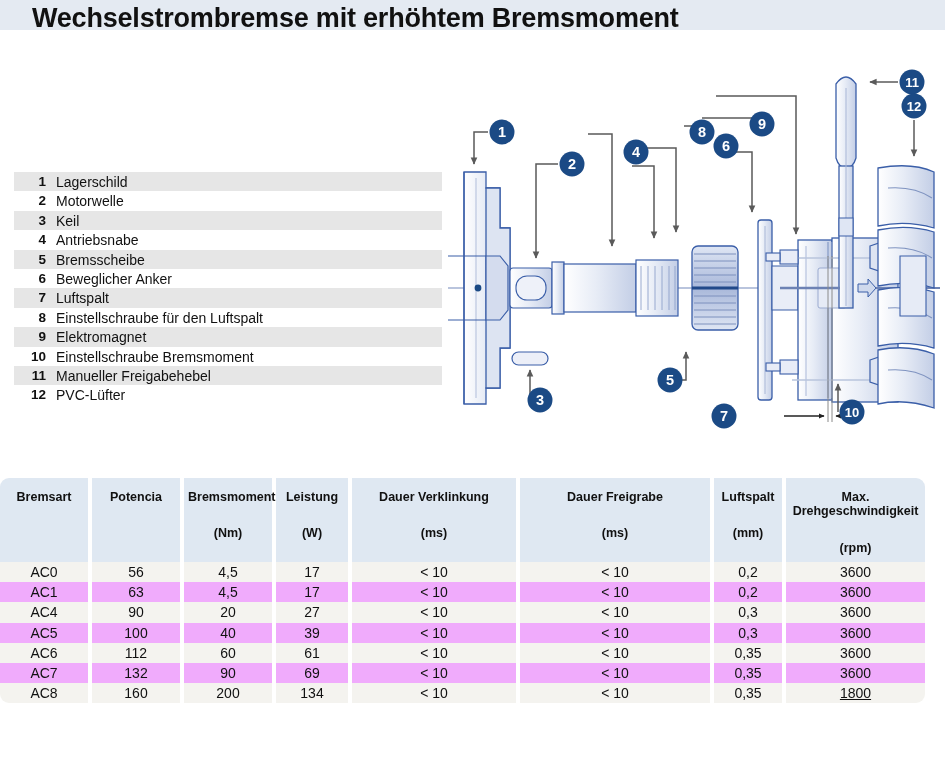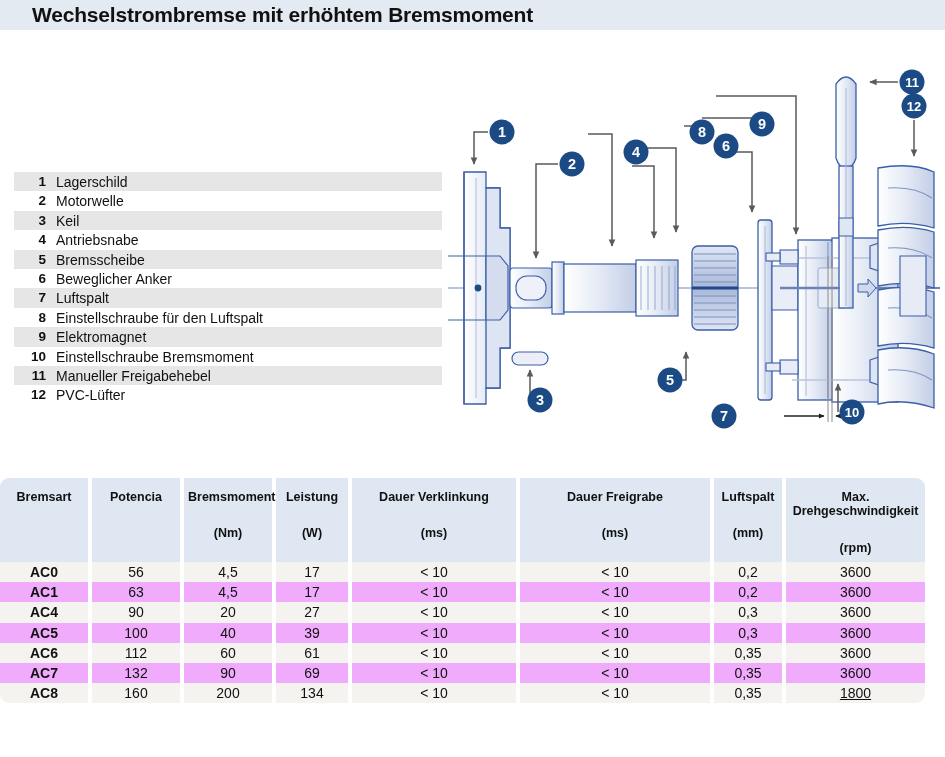--- a/index.html
+++ b/index.html
@@ -12,21 +12,21 @@
     position: relative;
   }
 
   
   .title-band {
     position: absolute; left: 0; top: 0; width: 945px; height: 30px;
     background: #e4eaf2;
   }
   .title-text {
     position: absolute; left: 32px; top: 3px;
-    font-size: 21px; font-weight: bold; color: #111111;
+    font-size: 27px; font-weight: bold; color: #111111;
     letter-spacing: -0.2px; white-space: nowrap;
   }
 
   
   .legend { position: absolute; left: 14px; top: 172px; width: 428px; }
   .legend-row {
     height: 19.4px; position: relative;
   }
   .legend-row.shaded { background: #e6e6e6; }
   .legend-num {
@@ -79,21 +79,21 @@
     height: 20.2px;
     padding: 0 4px;
     border-right: 4px solid #ffffff;
     font-size: 14px; color: #111;
     text-align: center;
     line-height: 20.2px;
   }
   table.spec tbody td:last-child { border-right: none; }
   table.spec tbody tr.odd td { background: #f4f3ef; }
   table.spec tbody tr.even td { background: #f0abfc; margin-top: 22px; }
-  table.spec tbody td.brake { font-weight: bold; }
+  table.spec tbody td.brake { font-weight: normal; }
   table.spec tbody tr:last-child td:first-child { border-bottom-left-radius: 9px; }
   table.spec tbody tr:last-child td:last-child { border-bottom-right-radius: 9px; text-decoration: underline; }
 </style>
 </head>
 <body>
 
 <div class="title-band"></div>
 <div class="title-text">Wechselstrombremse mit erhöhtem Bremsmoment</div>
 
 <div class="legend" id="legend-host">

